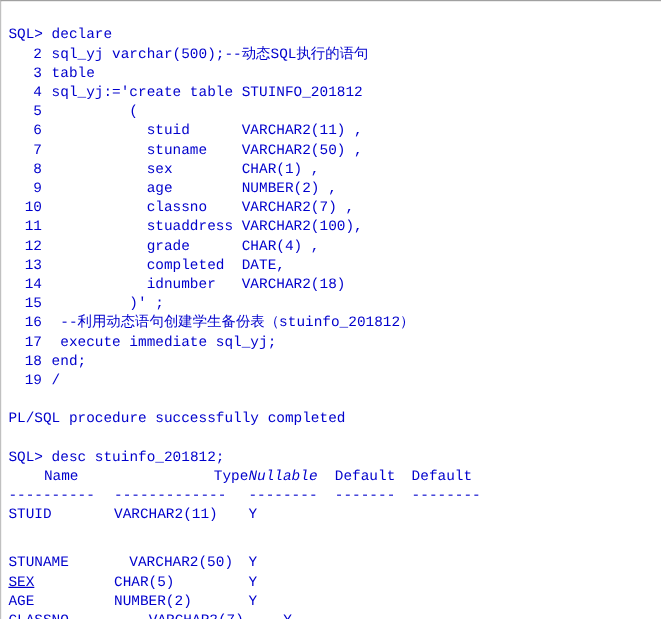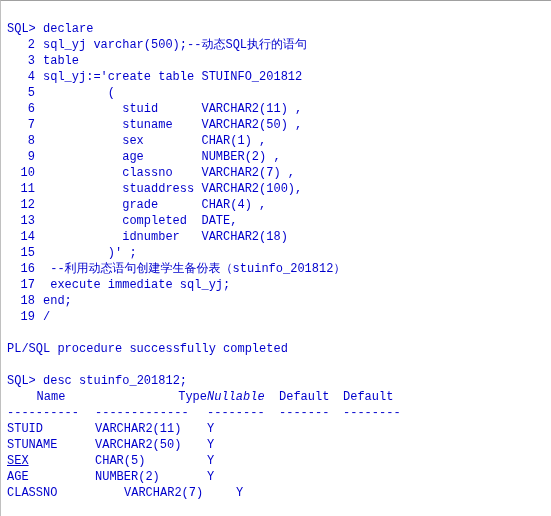--- a/index.html
+++ b/index.html
@@ -53,17 +53,17 @@
 <span class="ln">17</span><span> execute immediate sql_yj;</span>
 <span class="ln">18</span><span>end;</span>
 <span class="ln">19</span><span>/</span>
 
 <span>PL/SQL procedure successfully completed</span>
 
 <span>SQL&gt;</span> <span>desc stuinfo_201812;</span>
 <span><span style="display:inline-block;width:88px;text-align:center;">Name</span><span style="display:inline-block;width:112px;text-align:right;">Type</span><span style="display:inline-block;width:72px;font-style:italic;">Nullable</span><span style="display:inline-block;width:64px;">Default</span><span>Default</span></span>
 <span><span style="display:inline-block;width:88px;">----------</span><span style="display:inline-block;width:112px;">-------------</span><span style="display:inline-block;width:72px;">--------</span><span style="display:inline-block;width:64px;">-------</span><span>--------</span></span>
 <span><span style="display:inline-block;width:88px;">STUID</span><span style="display:inline-block;width:112px;">VARCHAR2(11)</span><span>Y</span></span>
-<span><span style="display:inline-block;width:88px;">STUNAME</span><span style="display:inline-block;width:112px;">VARCHAR2(50)</span><span>Y</span></span>
+<span><span style="display:inline-block;width:88px;margin-top:24px;">STUNAME</span><span style="display:inline-block;width:112px;text-align:center;">VARCHAR2(50)</span><span>Y</span></span>
 <span><span style="display:inline-block;width:88px;text-decoration:underline;">SEX</span><span style="display:inline-block;width:112px;">CHAR(5)</span><span>Y</span></span>
 <span><span style="display:inline-block;width:88px;">AGE</span><span style="display:inline-block;width:112px;">NUMBER(2)</span><span>Y</span></span>
 <span><span style="display:inline-block;width:88px;">CLASSNO</span><span style="display:inline-block;width:112px;margin-left:29px;">VARCHAR2(7)</span><span>Y</span></span>
 </div>
 
 </body></html>

